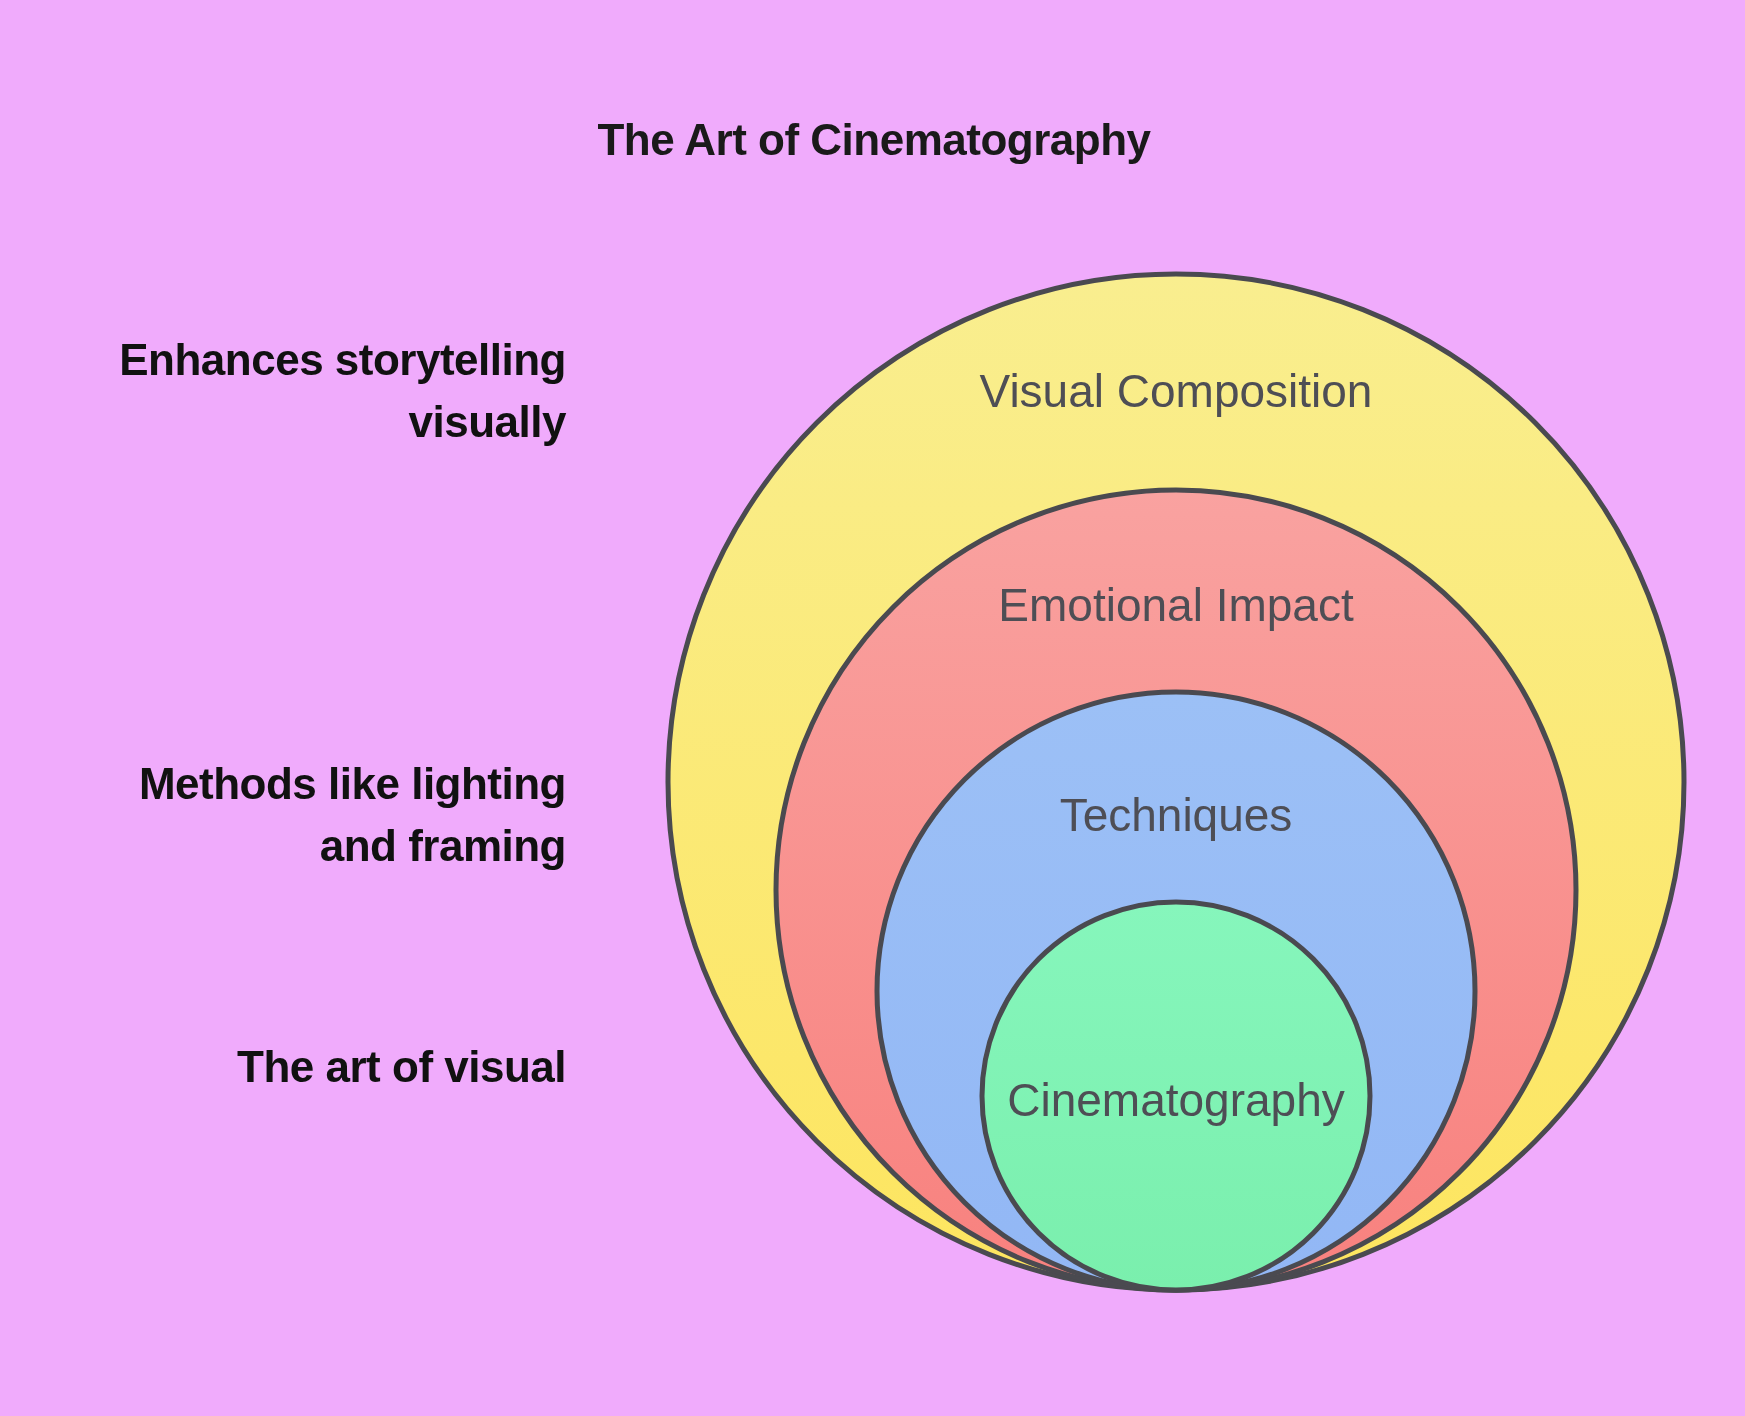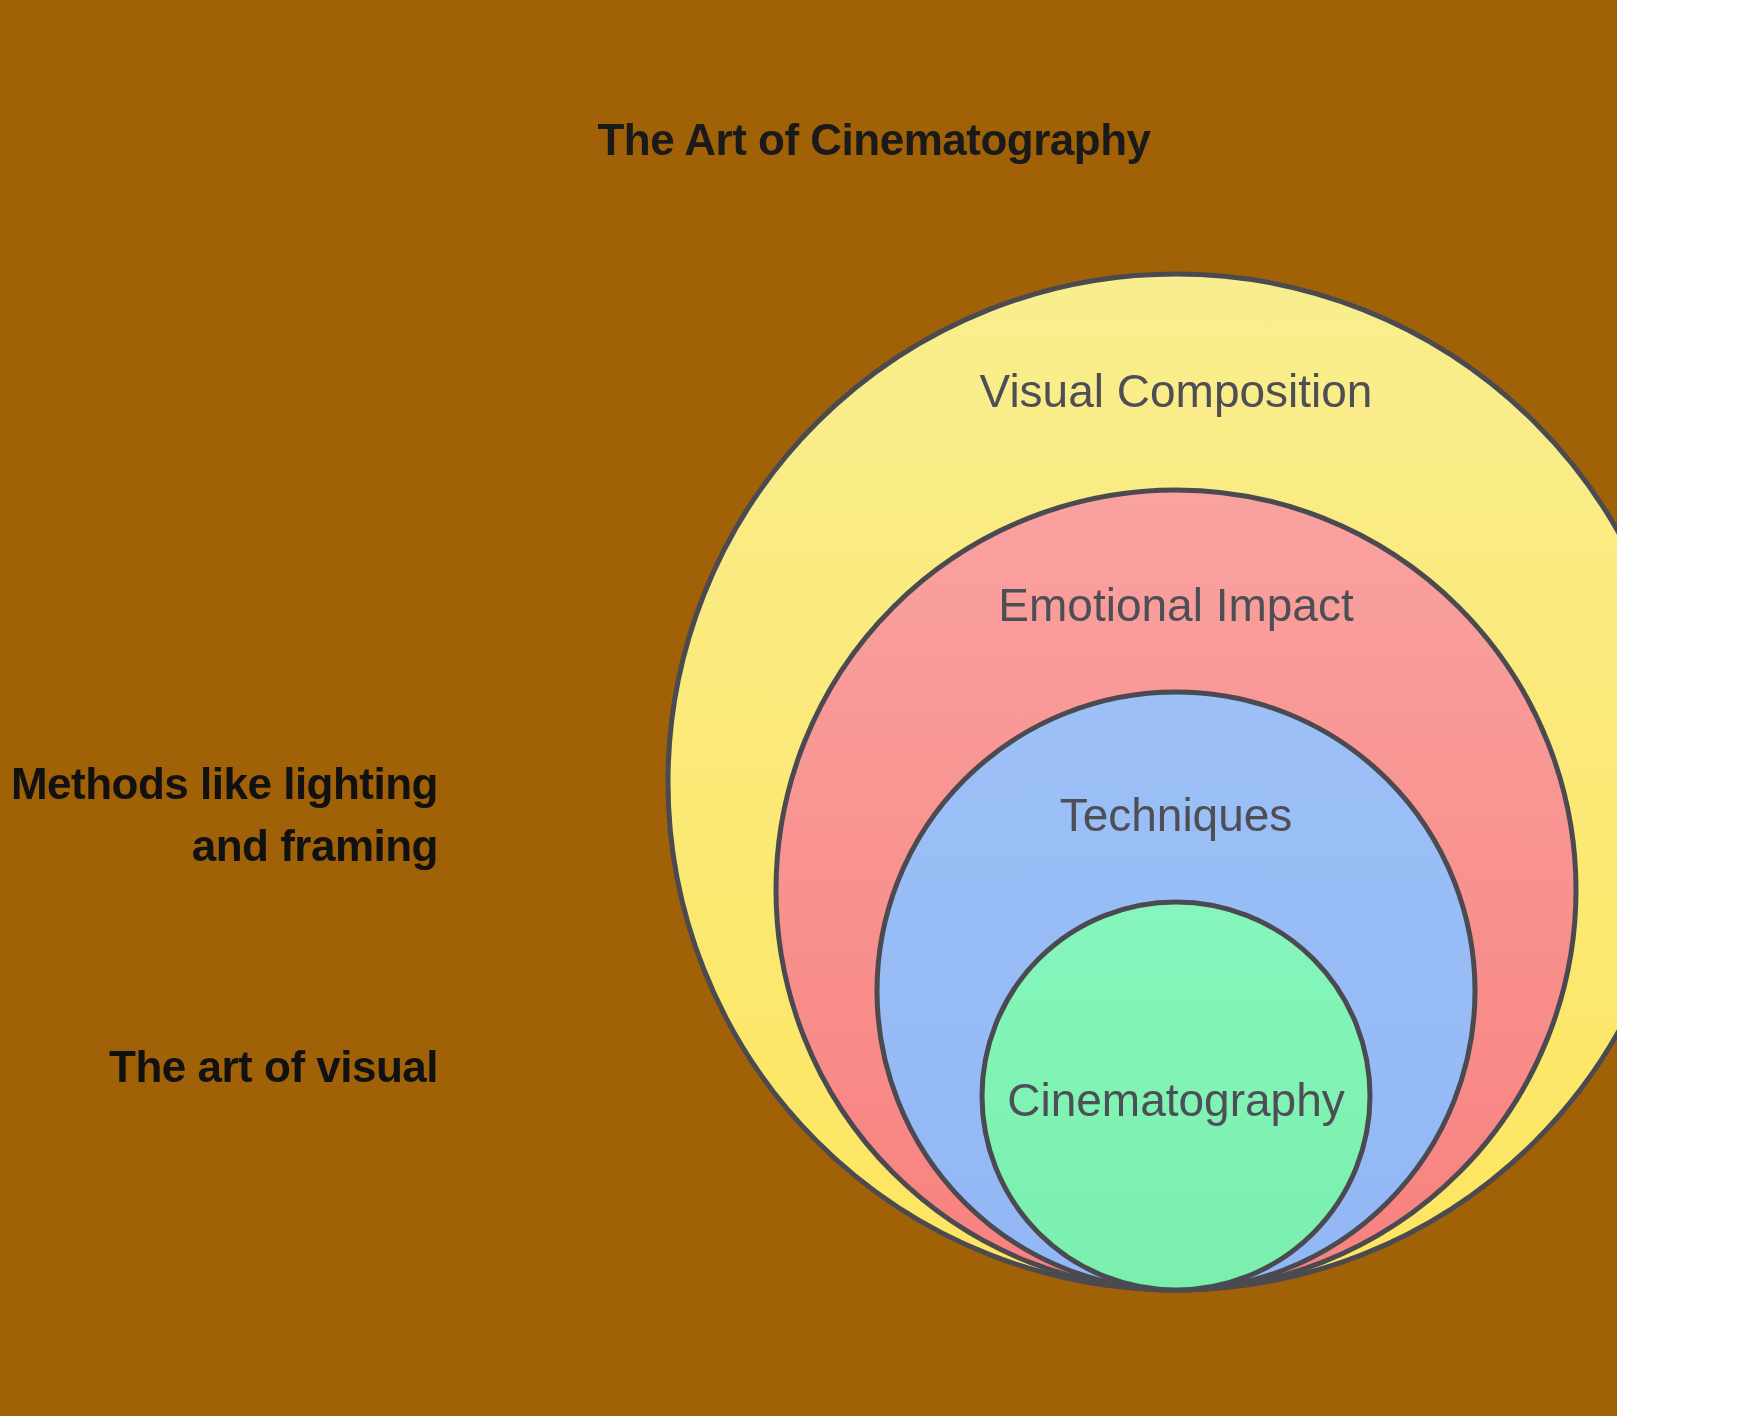--- a/index.html
+++ b/index.html
@@ -1,23 +1,22 @@
 <!DOCTYPE html>
 <html><head>
 <meta charset="utf-8">
 <style>
   html, body { margin: 0; padding: 0; background: #ffffff; }
   .canvas {
     position: relative;
-    width: 1569px;
+    width: 1745px;
     height: 1416px;
-    background: #a16207;
+    background: #f0abfc;
     overflow: hidden;
     font-family: "Liberation Sans", sans-serif;
-    padding-left: 48px;
   }
   .title {
     position: absolute;
     top: 112px;
     left: 474px;
     width: 800px;
     text-align: center;
     font-size: 44px;
     line-height: 56px;
     font-weight: bold;
@@ -51,20 +50,24 @@
     text-anchor: middle;
   }
 </style>
 </head>
 <body>
 
 <div class="canvas">
 
   <div class="title">The Art of Cinematography</div>
 
+  <div class="annotation ann-1">
+    <span>Enhances storytelling</span>
+    <span>visually</span>
+  </div>
   <div class="annotation ann-3">
     <span>Methods like lighting</span>
     <span>and framing</span>
   </div>
   <div class="annotation ann-4">
     <span>The art of visual</span>
   </div>
 
   <svg class="diagram" width="1745" height="1416" viewBox="0 0 1745 1416">
     <defs>

